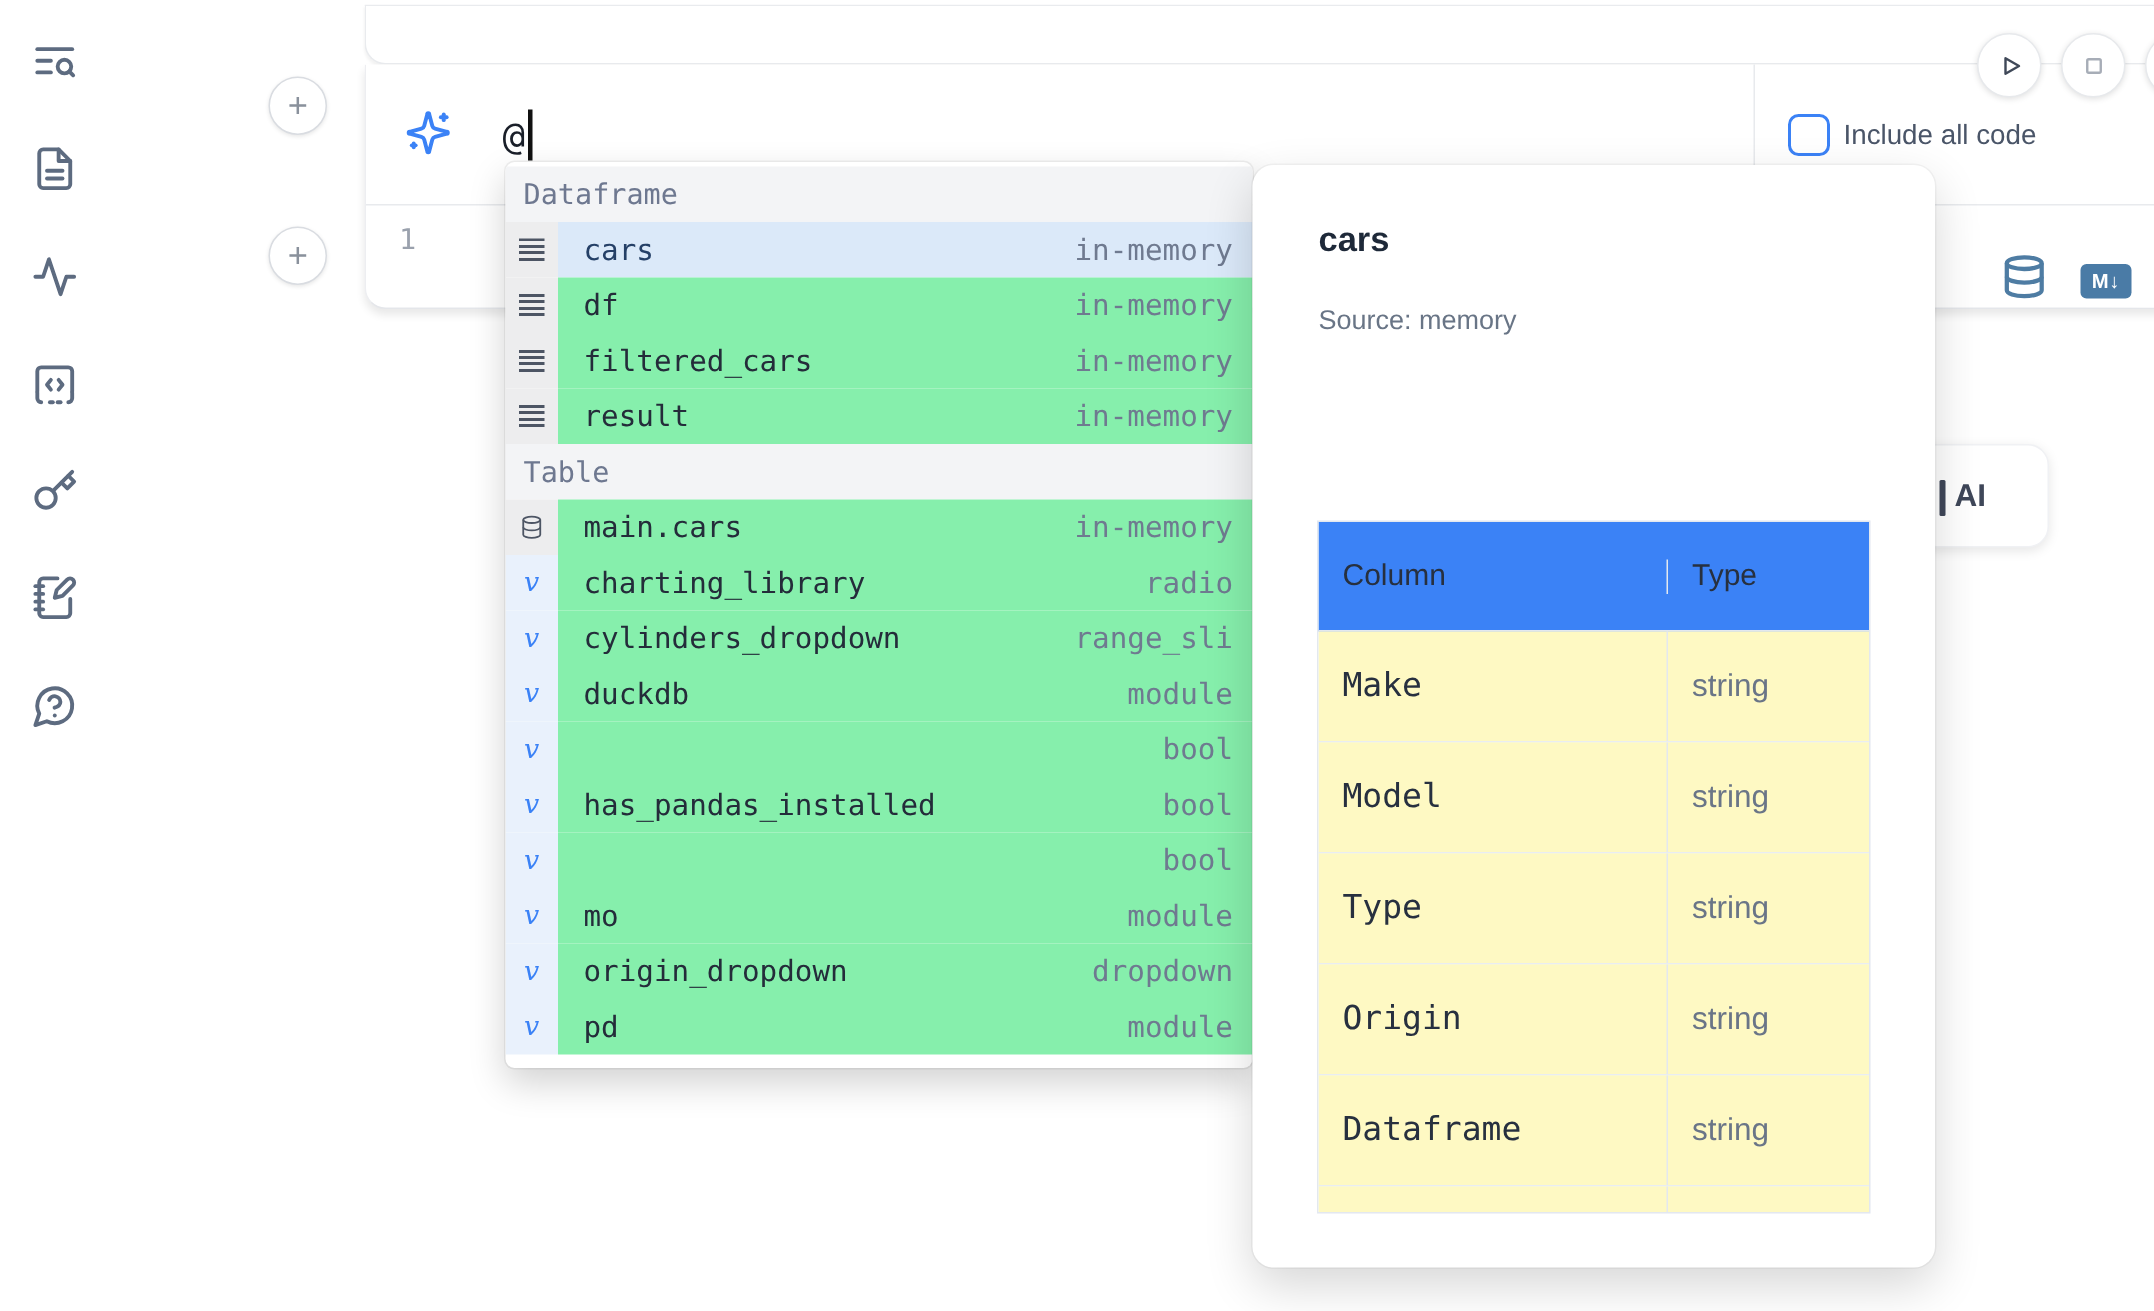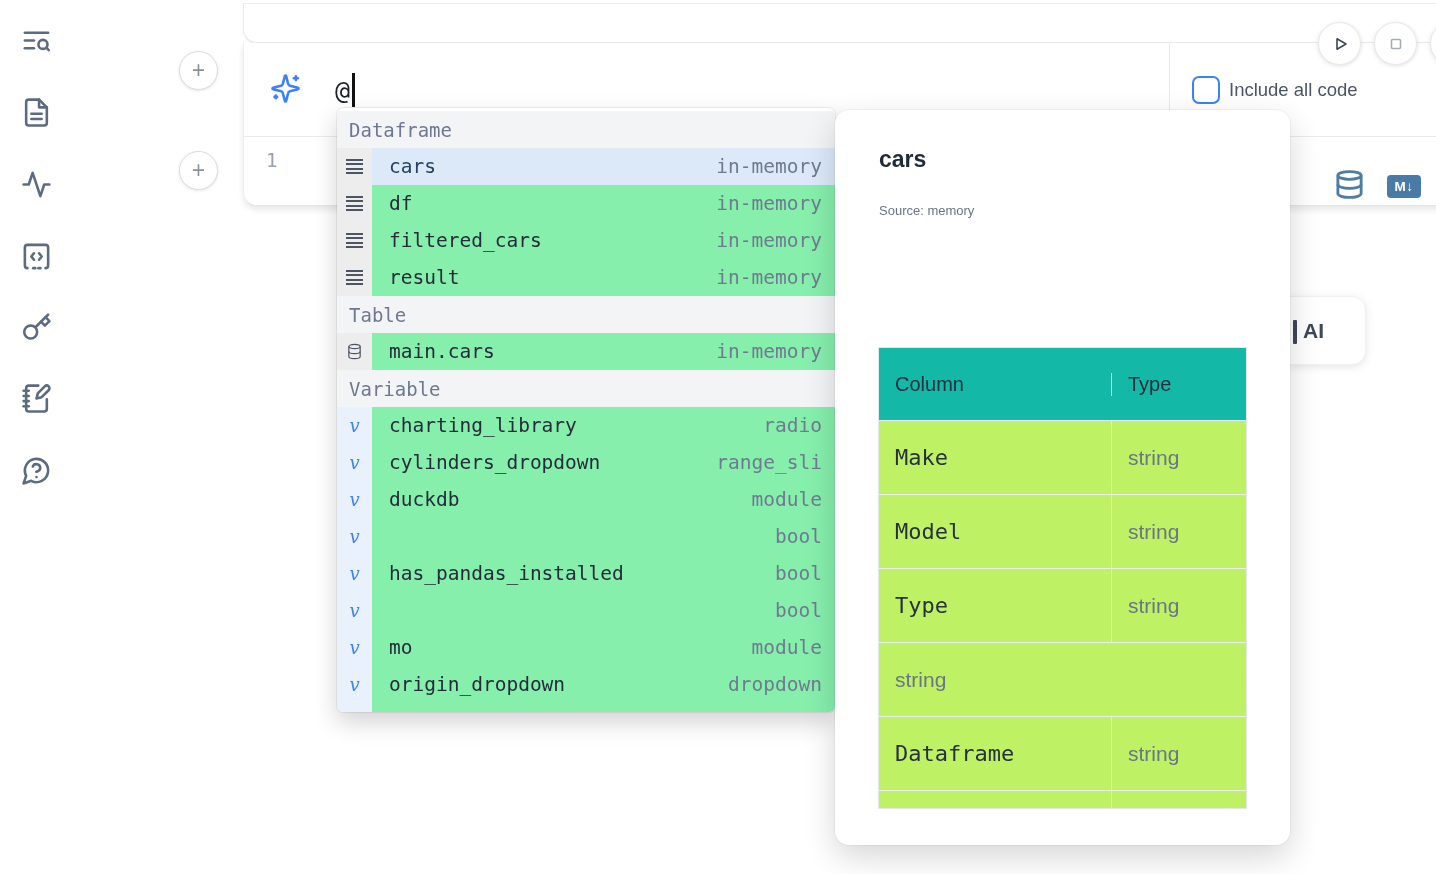--- a/index.html
+++ b/index.html
@@ -93,26 +93,26 @@
   .ic-var{ font-family:"DejaVu Serif", serif; font-style:italic; font-size:18px; color:#3b82f6; }
 
   
   .preview{
     position:absolute; left:835px; top:110px; width:455px; height:735px;
     background:#fff; border-radius:14px;
     box-shadow:0 0 0 1px rgba(0,0,0,.04), 0 12px 32px rgba(0,0,0,.16);
     z-index:5;
   }
   .pv-title{ position:absolute; left:44px; top:36px; font-size:23px; font-weight:700; color:#1e2939; }
-  .pv-source{ position:absolute; left:44px; top:93px; font-size:13px; color:#697586; }
+  .pv-source{ position:absolute; left:44px; top:93px; font-size:18px; color:#697586; }
   .pv-badge{ position:absolute; left:43px; top:148px; width:368px; height:46px; background:#f0f4f9; border-radius:9px;
              line-height:46px; padding-left:20px; font-size:18px; color:#313d4f; }
   .pv-table{ position:absolute; left:43px; top:237px; width:369px; height:462px; border:1px solid #e3e8ef; overflow:hidden; background:#fbfcfd; }
-  .pv-hrow{ height:73px; background:#14b8a6; border-bottom:1px solid #e3e8ef; display:flex;align-items:center; }
-  .pv-row{ height:74px; border-bottom:1px solid #e9edf2; display:flex; background:#bef264; }
+  .pv-hrow{ height:73px; background:#3b82f6; border-bottom:1px solid #e3e8ef; display:flex;align-items:center; }
+  .pv-row{ height:74px; border-bottom:1px solid #e9edf2; display:flex; background:#fef9c3; }
   .pv-c1{ width:233px; flex:none; border-right:1px solid #e3e8ef; display:flex; align-items:center; padding-left:16px; }
   .pv-c2{ flex:1; display:flex; align-items:center; padding-left:16px; }
   .pv-hrow .pv-c1, .pv-hrow .pv-c2{ font-size:20px; color:#27303f; }
   .pv-row .pv-c1{ font-family:"DejaVu Sans Mono", monospace; font-size:22px; color:#27303f; }
   .pv-row .pv-c2{ font-size:21px; color:#6a7587; }
   .pv-row.partial{ height:60px; }
 </style>
 </head>
 <body>
 
@@ -294,21 +294,20 @@
               <path d="M4 12c0 1.66 3.58 3 8 3s8-1.34 8-3"></path>
             </svg>
           </span>
           <span class="ac-body">
             <span class="ac-name">main.cars</span>
             <span class="ac-type">in-memory</span>
           </span>
         </div>
       </div>
 
-    <div class="ac-header">Variable</div>
     <div>
 
     <div class="ac-row">
           <span class="gutter g-blue">
             <span class="ic-var">v</span>
           </span>
           <span class="ac-body">
             <span class="ac-name">charting_library</span>
             <span class="ac-type">radio</span>
           </span>
@@ -403,20 +402,21 @@
           </div>
           <div class="pv-row">
             <span class="pv-c1">Model</span>
             <span class="pv-c2">string</span>
           </div>
           <div class="pv-row">
             <span class="pv-c1">Type</span>
             <span class="pv-c2">string</span>
           </div>
           <div class="pv-row">
+            <span class="pv-c1">Origin</span>
             <span class="pv-c2">string</span>
           </div>
           <div class="pv-row">
             <span class="pv-c1">Dataframe</span>
             <span class="pv-c2">string</span>
           </div>
         </div>
       <div class="pv-row partial">
         <span class="pv-c1"></span>
         <span class="pv-c2"></span>

